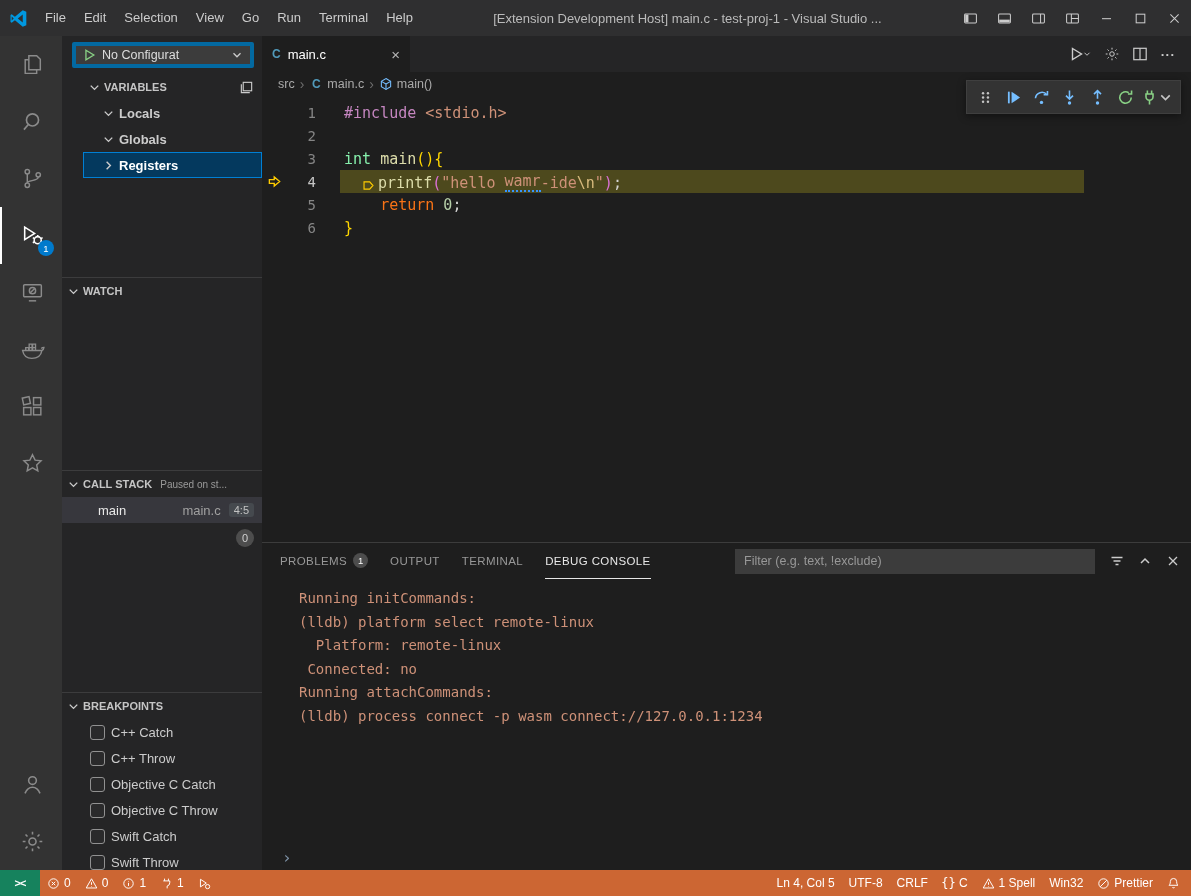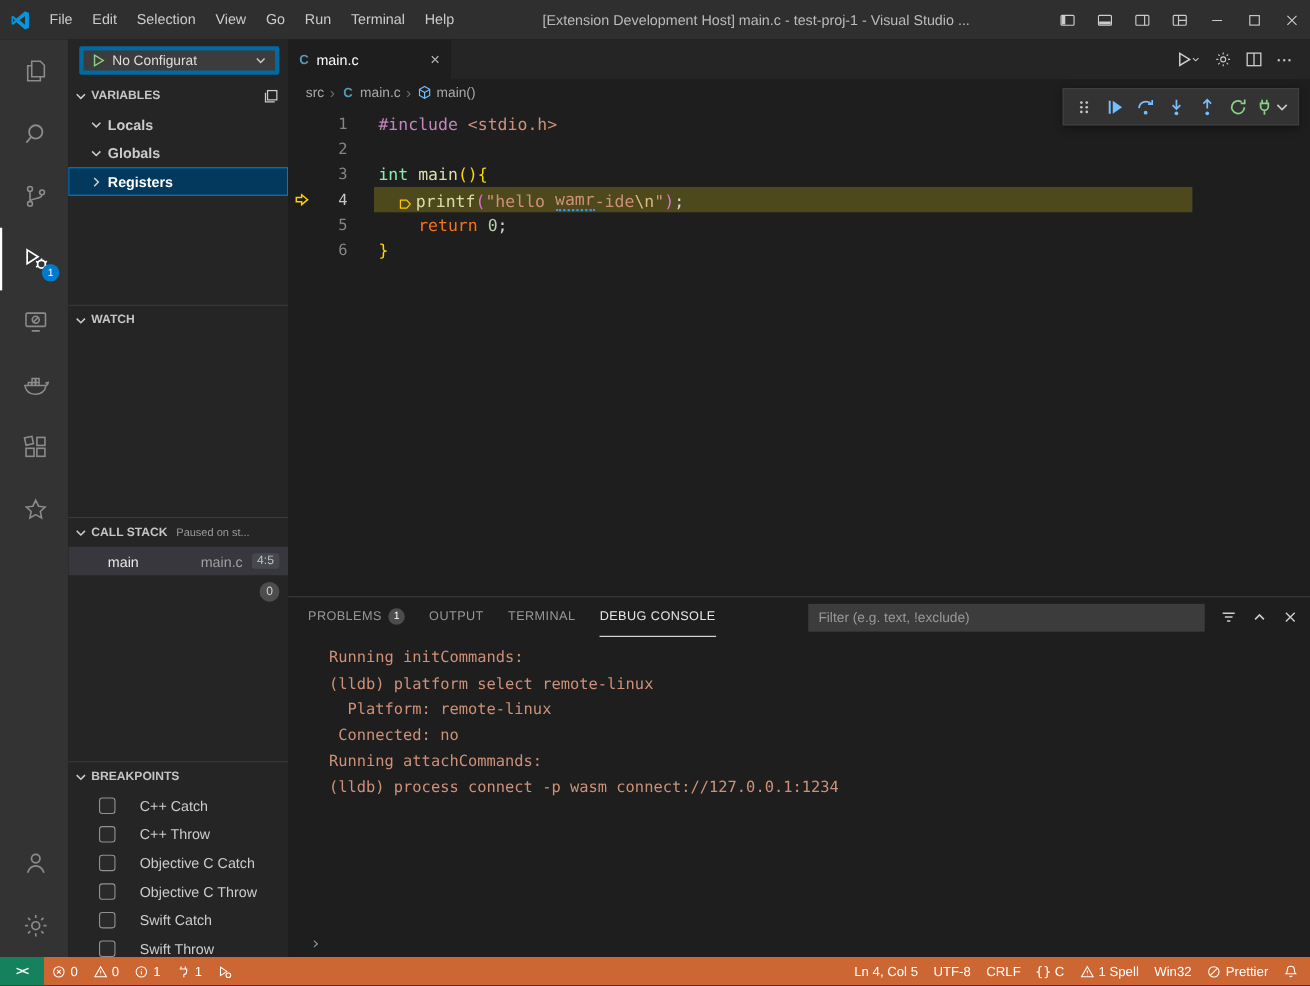--- a/index.html
+++ b/index.html
@@ -26,38 +26,38 @@
   .ab-item.active{color:#ffffff;border-left-color:#ffffff;}
   .ab-badge{position:absolute;right:8px;bottom:8px;background:#007ACC;color:#fff;font-size:9.5px;width:16px;height:16px;border-radius:50%;display:flex;align-items:center;justify-content:center;}
   .ab-bottom{margin-top:auto;}
   
   .sidebar{width:200px;background:#252526;flex-shrink:0;display:flex;flex-direction:column;overflow:hidden;}
   .debug-config-row{height:38px;display:flex;align-items:center;padding:0 8px 0 10px;flex-shrink:0;}
   .config-select{flex:1;height:26px;background:#3c3c3c;border:4px solid #0369a1;display:flex;align-items:center;gap:6px;padding:0 6px;border-radius:2px;}
   .config-select .icon{width:14px;height:14px;color:#cccccc;}
   .config-label{flex:1;font-size:12.5px;color:#dddddd;white-space:nowrap;overflow:hidden;}
   .section{display:flex;flex-direction:column;overflow:hidden;flex-shrink:0;}
-  .sec-variables{height:203px;}
+  .sec-variables{height:203px;padding-left:21px;}
   .sec-watch{height:193px;border-top:1px solid rgba(204,204,204,.14);}
   .sec-callstack{height:222px;border-top:1px solid rgba(204,204,204,.14);}
   .sec-breakpoints{flex:1;border-top:1px solid rgba(204,204,204,.14);}
   .section-header{height:26px;display:flex;align-items:center;gap:2px;padding:0 8px 0 4px;font-weight:bold;font-size:11px;color:#c5c5c5;flex-shrink:0;white-space:nowrap;overflow:hidden;}
   .section-header .icon{width:15px;height:15px;color:#cccccc;}
   .sec-status{font-weight:normal;font-size:10px;color:#9a9a9a;margin-left:6px;overflow:hidden;text-overflow:ellipsis;}
   .sec-actions{margin-left:auto;}
   .tree-row{height:26px;display:flex;align-items:center;gap:3px;padding-left:18px;font-size:13px;color:#cccccc;font-weight:bold;}
   .tree-row .icon{width:15px;height:15px;color:#cccccc;}
   .tree-row.selected{background:#04395e;outline:1px solid #007fd4;outline-offset:-1px;color:#ffffff;}
   .stack-row{height:26px;display:flex;align-items:center;background:#37373d;padding:0 8px 0 36px;gap:8px;}
   .stack-name{flex:1;color:#e8e8e8;}
   .stack-file{color:#a0a0a0;}
   .stack-pos{background:#45494e;color:#c3c3c3;font-size:11px;padding:1px 5px;border-radius:3px;}
   .zero-badge-row{height:30px;display:flex;justify-content:flex-end;align-items:center;padding-right:8px;}
   .zero-badge{width:18px;height:18px;border-radius:50%;background:#4d4d4d;color:#d0d0d0;font-size:11px;display:flex;align-items:center;justify-content:center;}
-  .bp-row{height:26px;display:flex;align-items:center;gap:22px;padding-left:28px;color:#cccccc;}
+  .bp-row{height:26px;display:flex;align-items:center;gap:6px;padding-left:28px;color:#cccccc;}
   .checkbox{width:15px;height:15px;border:1px solid #919191;border-radius:3px;background:#2a2a2b;flex-shrink:0;}
   
   .editor-col{flex:1;display:flex;flex-direction:column;min-width:0;position:relative;background:#1e1e1e;}
   .tabbar{height:36px;background:#252526;display:flex;flex-shrink:0;align-items:stretch;}
   .tab{width:148px;background:#1e1e1e;display:flex;align-items:center;gap:7px;padding:0 10px;flex-shrink:0;}
   .tab-label{flex:1;color:#ffffff;font-size:13px;}
   .c-badge{color:#519aba;font-weight:bold;font-size:12px;}
   .tab-close{color:#b6b6b6;font-size:15px;line-height:1;}
   .editor-actions{margin-left:auto;display:flex;align-items:center;gap:2px;padding-right:10px;}
   .ea-btn{display:flex;align-items:center;padding:0 5px;color:#cccccc;height:100%;}

